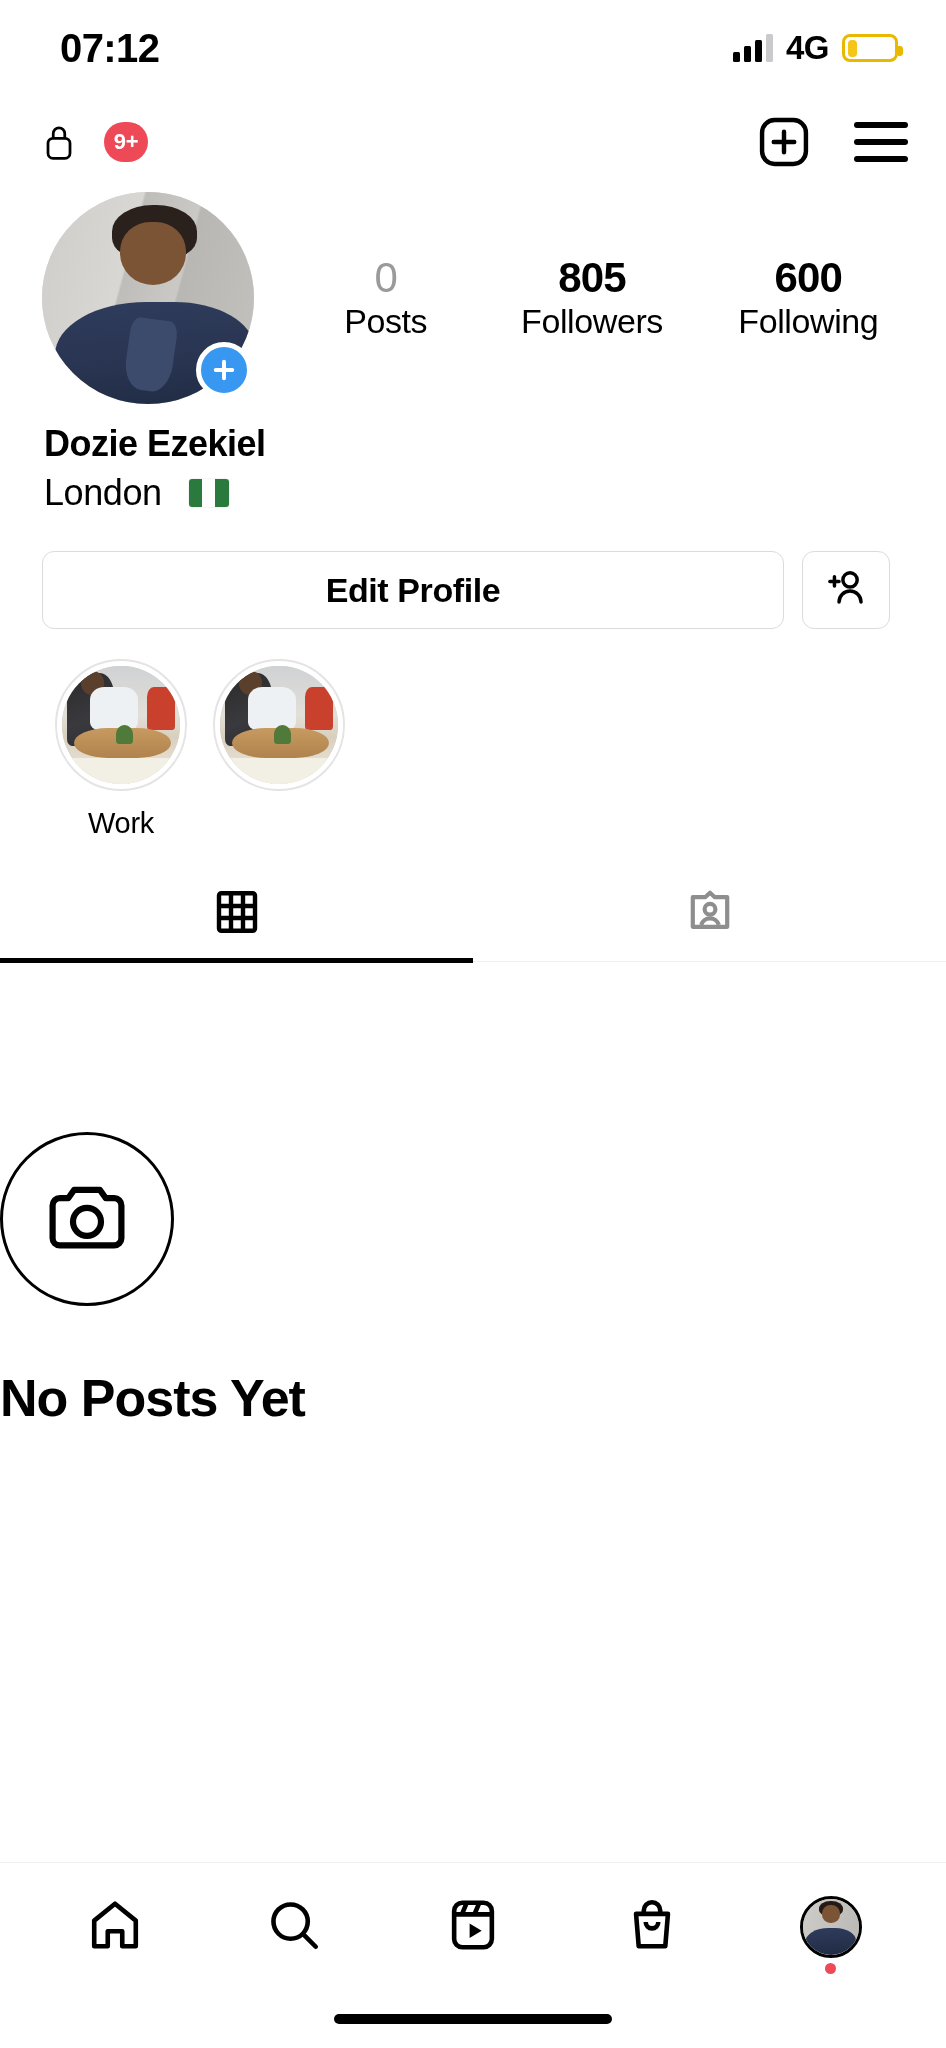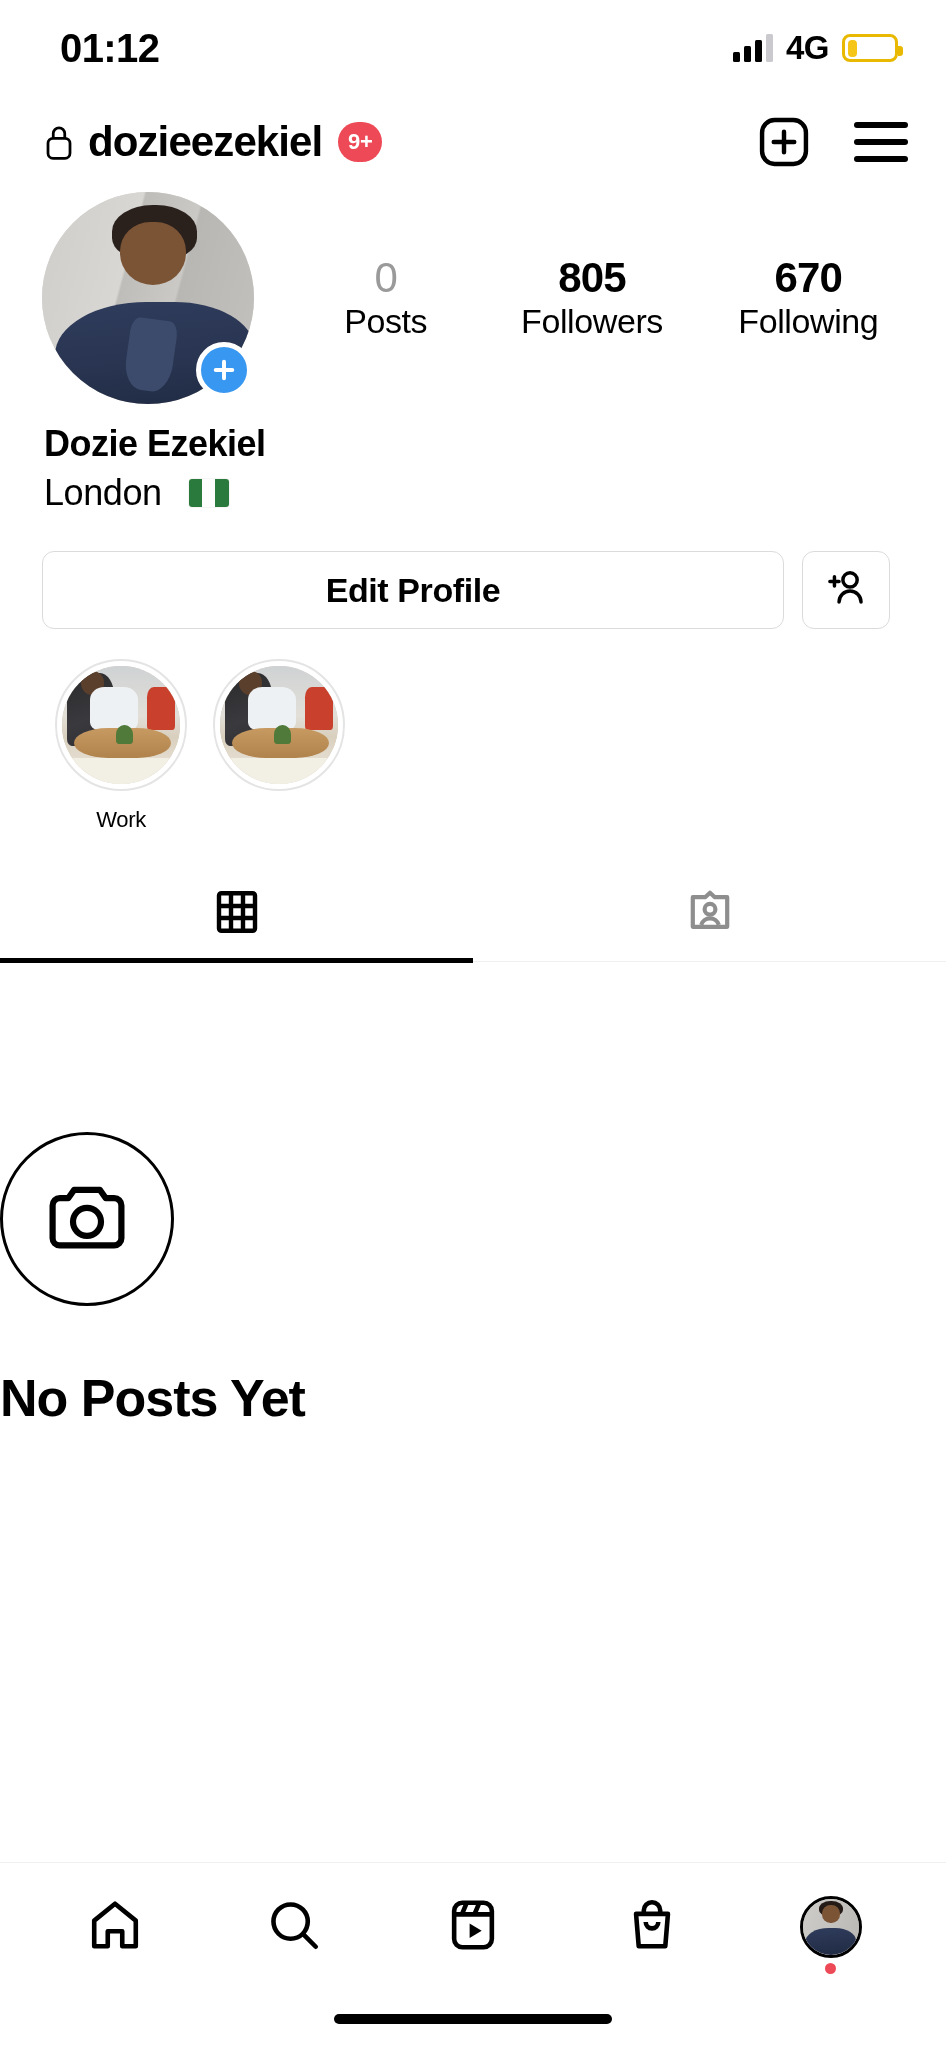--- a/index.html
+++ b/index.html
@@ -328,21 +328,21 @@
   }
   .hl-new {
     width: 132px; height: 132px;
     border-radius: 50%;
     border: 2px solid #dfdfdf;
     display:flex; align-items:center; justify-content:center;
     background: #fff;
   }
   .hl-label {
     margin-top: 16px;
-    font-size: 22px;
+    font-size: 29px;
     color: #000;
     letter-spacing: -0.3px;
     min-height: 34px;
     text-align:center;
   }
 
   
   .tabs {
     margin-top: 26px;
     display: flex;
@@ -428,21 +428,21 @@
     background: #000;
     border-radius: 6px;
   }
 </style>
 </head>
 <body>
 
 <div class="phone">
 
   <div class="statusbar">
-    <div class="status-time">01:12</div>
+    <div class="status-time">07:12</div>
     <div class="status-right">
       <div class="signal">
         <i></i>
           <i></i>
           <i></i>
           <i></i>
       </div>
       <div class="net-label">4G</div>
       <div class="battery">
         <div class="level"></div>
@@ -450,21 +450,20 @@
     </div>
   </div>
 
   <div class="profile-header">
     <span class="lock-icon">
       <svg width="30" height="38" viewBox="0 0 24 30" fill="none" stroke="#000" stroke-width="2.2">
         <rect x="3.2" y="12" width="17.6" height="16" rx="4"></rect>
         <path d="M7.4 12V8.2a4.6 4.6 0 0 1 9.2 0V12"></path>
       </svg>
     </span>
-    <div class="username">dozieezekiel</div>
     <div class="badge-count">9+</div>
     <div class="header-spacer"></div>
     <div class="header-actions">
       <span class="icon-btn">
         <svg width="56" height="56" viewBox="0 0 24 24" fill="none" stroke="#000" stroke-width="1.9" stroke-linecap="round">
           <rect x="2.6" y="2.6" width="18.8" height="18.8" rx="5.4"></rect>
           <path d="M12 7.6v8.8M7.6 12h8.8"></path>
         </svg>
       </span>
       <span class="hamburger">
@@ -493,21 +492,21 @@
     <div class="stats">
       <div class="stat zero">
         <div class="num">0</div>
         <div class="lbl">Posts</div>
       </div>
       <div class="stat">
         <div class="num">805</div>
         <div class="lbl">Followers</div>
       </div>
       <div class="stat">
-        <div class="num">670</div>
+        <div class="num">600</div>
         <div class="lbl">Following</div>
       </div>
     </div>
   </div>
 
   <div class="bio">
     <div class="fullname">Dozie Ezekiel</div>
     <div class="biotext">
       <span>London</span>
       <span class="flag-ng">

